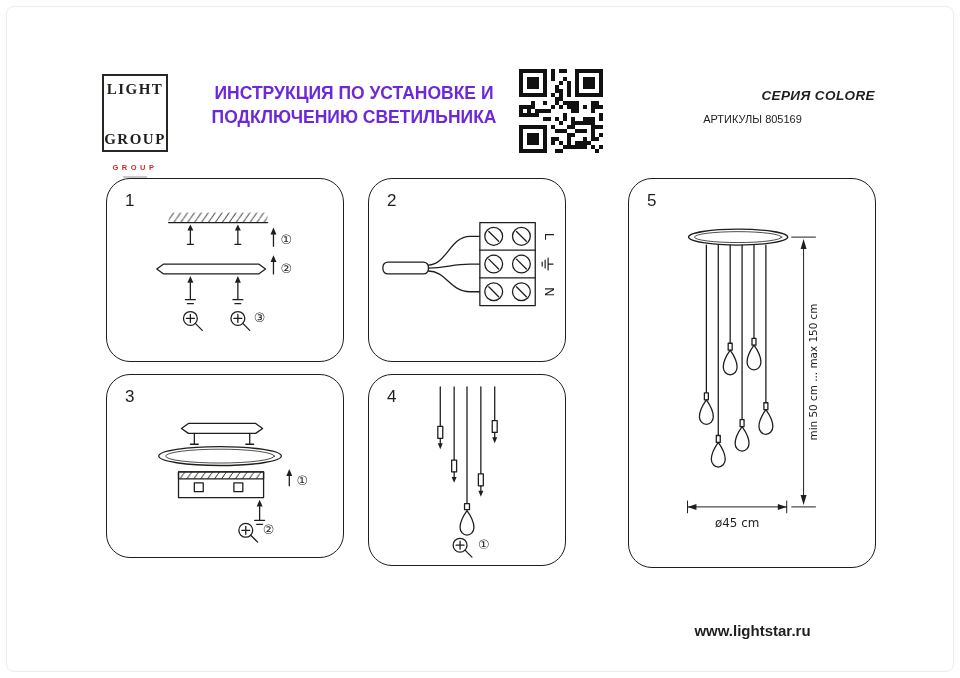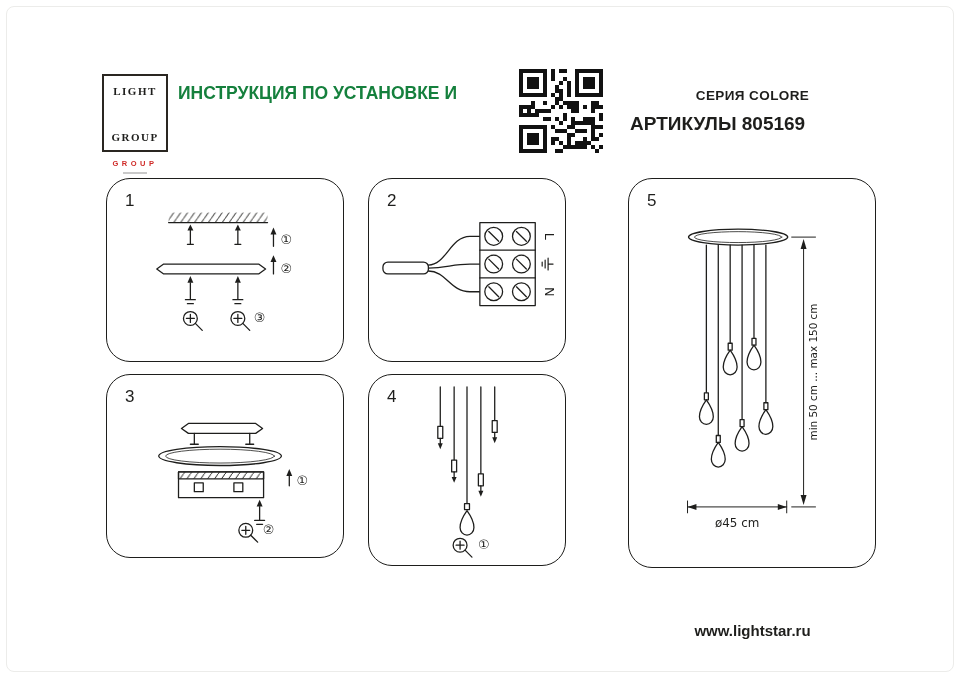--- a/index.html
+++ b/index.html
@@ -3,30 +3,30 @@
 <meta charset="utf-8">
 <style>
   *{margin:0;padding:0;box-sizing:border-box;}
   html,body{width:960px;height:678px;}
   body{position:relative;background:#ffffff;font-family:"Liberation Sans",sans-serif;color:#1e1e1c;overflow:hidden;}
   .frame{position:absolute;inset:6px;border:1px solid #ececea;border-radius:8px;pointer-events:none;}
 
   
   .logo{position:absolute;left:102px;top:74px;width:66px;height:78px;border:2px solid #2a2621;
         display:flex;flex-direction:column;align-items:center;justify-content:center;background:#fff;}
-  .logo .word{font-family:"Liberation Serif",serif;font-weight:bold;font-size:11px;letter-spacing:1.5px;line-height:1.1;margin-top:33px;}
+  .logo .word{font-family:"Liberation Serif",serif;font-weight:bold;font-size:15px;letter-spacing:1.5px;line-height:1.1;margin-top:33px;}
   .logo .grp{color:#cf2a27;font-size:7.5px;letter-spacing:3.5px;margin-top:16px;font-weight:bold;}
   .flag{width:24px;height:9px;display:flex;margin-top:4px;border:1px solid #c9c9c9;}
   .flag i{flex:1;display:block;}
   .flag .g{background:#1c8a42;} .flag .w{background:#fff;} .flag .r{background:#d02b27;}
 
-  .title{position:absolute;left:178px;top:81px;width:352px;text-align:left;font-weight:bold;font-size:17.5px;line-height:1.38;color:#15803d;}
+  .title{position:absolute;left:178px;top:81px;width:352px;text-align:center;font-weight:bold;font-size:17.5px;line-height:1.38;color:#6d28d9;}
   .qr{position:absolute;left:519px;top:69px;width:84px;height:84px;}
-  .series{position:absolute;left:630px;top:88px;width:245px;text-align:center;font-weight:bold;font-size:13.5px;letter-spacing:.4px;}
-  .articles{position:absolute;left:630px;top:113px;width:245px;text-align:left;font-weight:bold;font-size:19px;}
+  .series{position:absolute;left:630px;top:88px;width:245px;text-align:right;font-weight:bold;font-size:13.5px;letter-spacing:.4px;font-style:italic;}
+  .articles{position:absolute;left:630px;top:113px;width:245px;text-align:center;font-weight:normal;font-size:11px;}
 
   
   .panel{position:absolute;border:1.6px solid #1e1e1c;border-radius:24px;background:#fff;}
   .panel .num{position:absolute;left:18px;top:12px;font-size:17px;}
   .panel svg{position:absolute;inset:0;width:100%;height:100%;display:block;}
   #p1{left:106px;top:178px;width:238px;height:184px;}
   #p2{left:368px;top:178px;width:198px;height:184px;}
   #p3{left:106px;top:374px;width:238px;height:184px;}
   #p4{left:368px;top:374px;width:198px;height:192px;}
   #p5{left:628px;top:178px;width:248px;height:390px;}
@@ -46,20 +46,21 @@
   <span class="grp">GROUP</span>
   <span class="flag">
       <i class="g"></i>
       <i class="w"></i>
       <i class="r"></i>
     </span>
 </div>
 
 <div class="title">
   <div>ИНСТРУКЦИЯ ПО УСТАНОВКЕ И</div>
+  <div>ПОДКЛЮЧЕНИЮ СВЕТИЛЬНИКА</div>
 </div>
 
 <div class="qr"><svg width="84" height="84" viewBox="0 0 84 84" fill="#111">
       <rect x="0" y="0" width="4" height="4"></rect>
       <rect x="4" y="0" width="4" height="4"></rect>
       <rect x="8" y="0" width="4" height="4"></rect>
       <rect x="12" y="0" width="4" height="4"></rect>
       <rect x="16" y="0" width="4" height="4"></rect>
       <rect x="20" y="0" width="4" height="4"></rect>
       <rect x="24" y="0" width="4" height="4"></rect>

